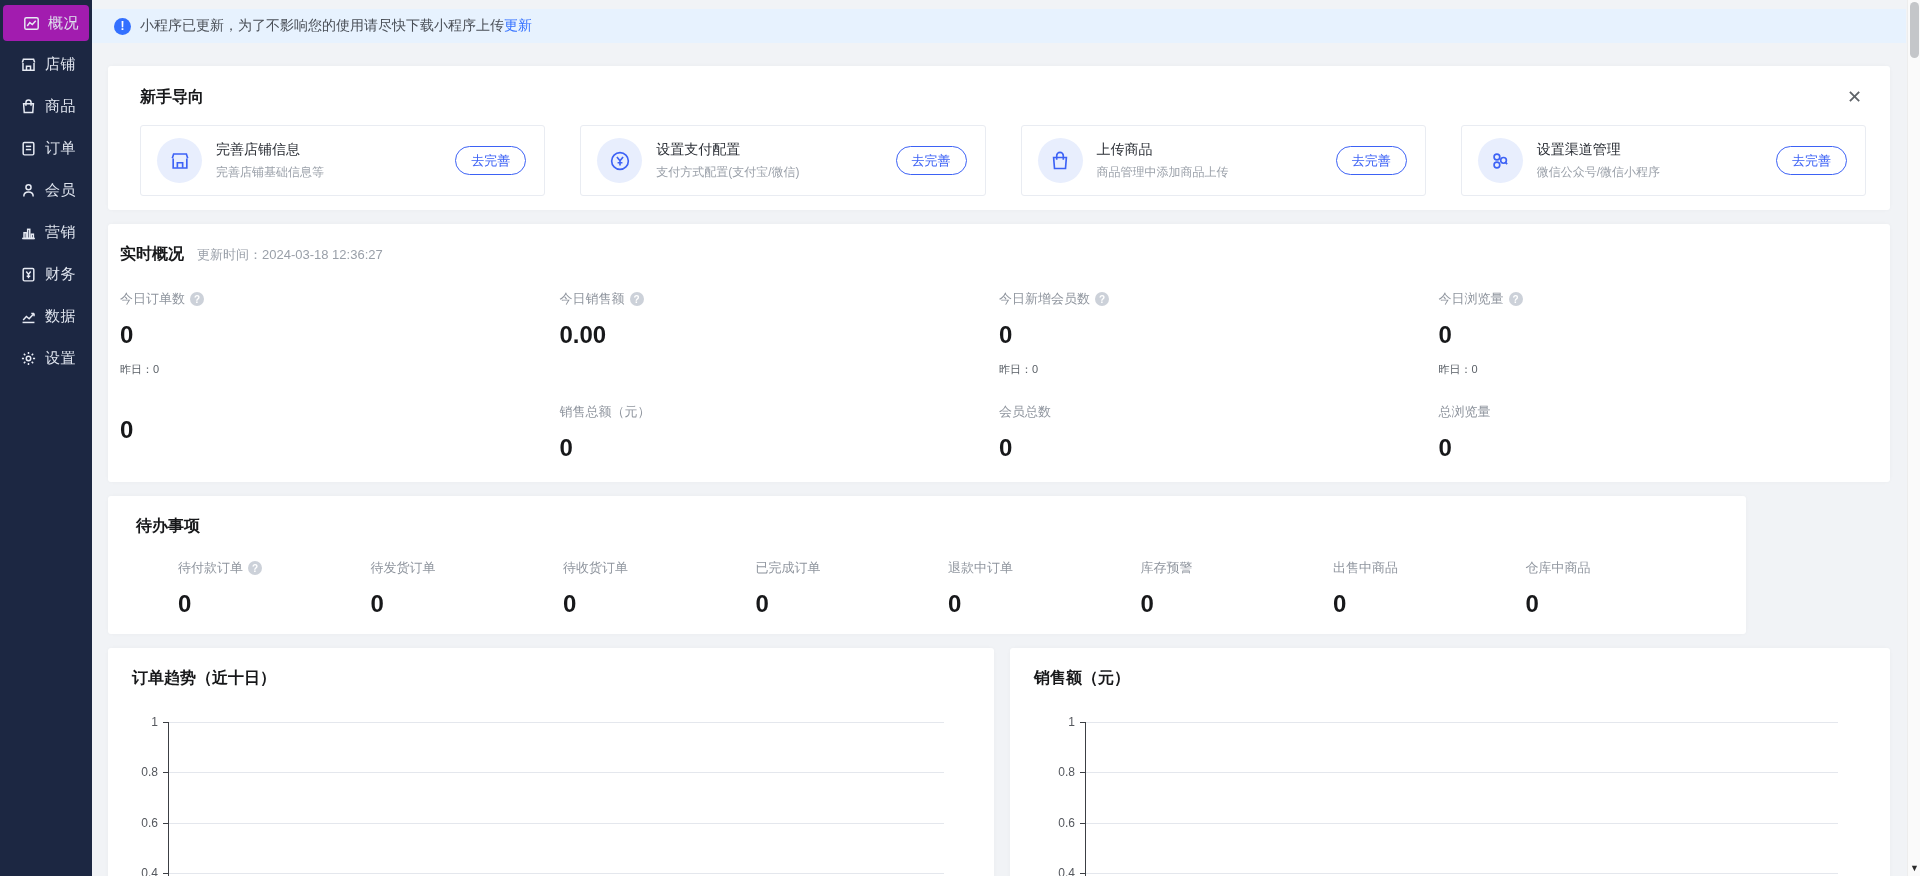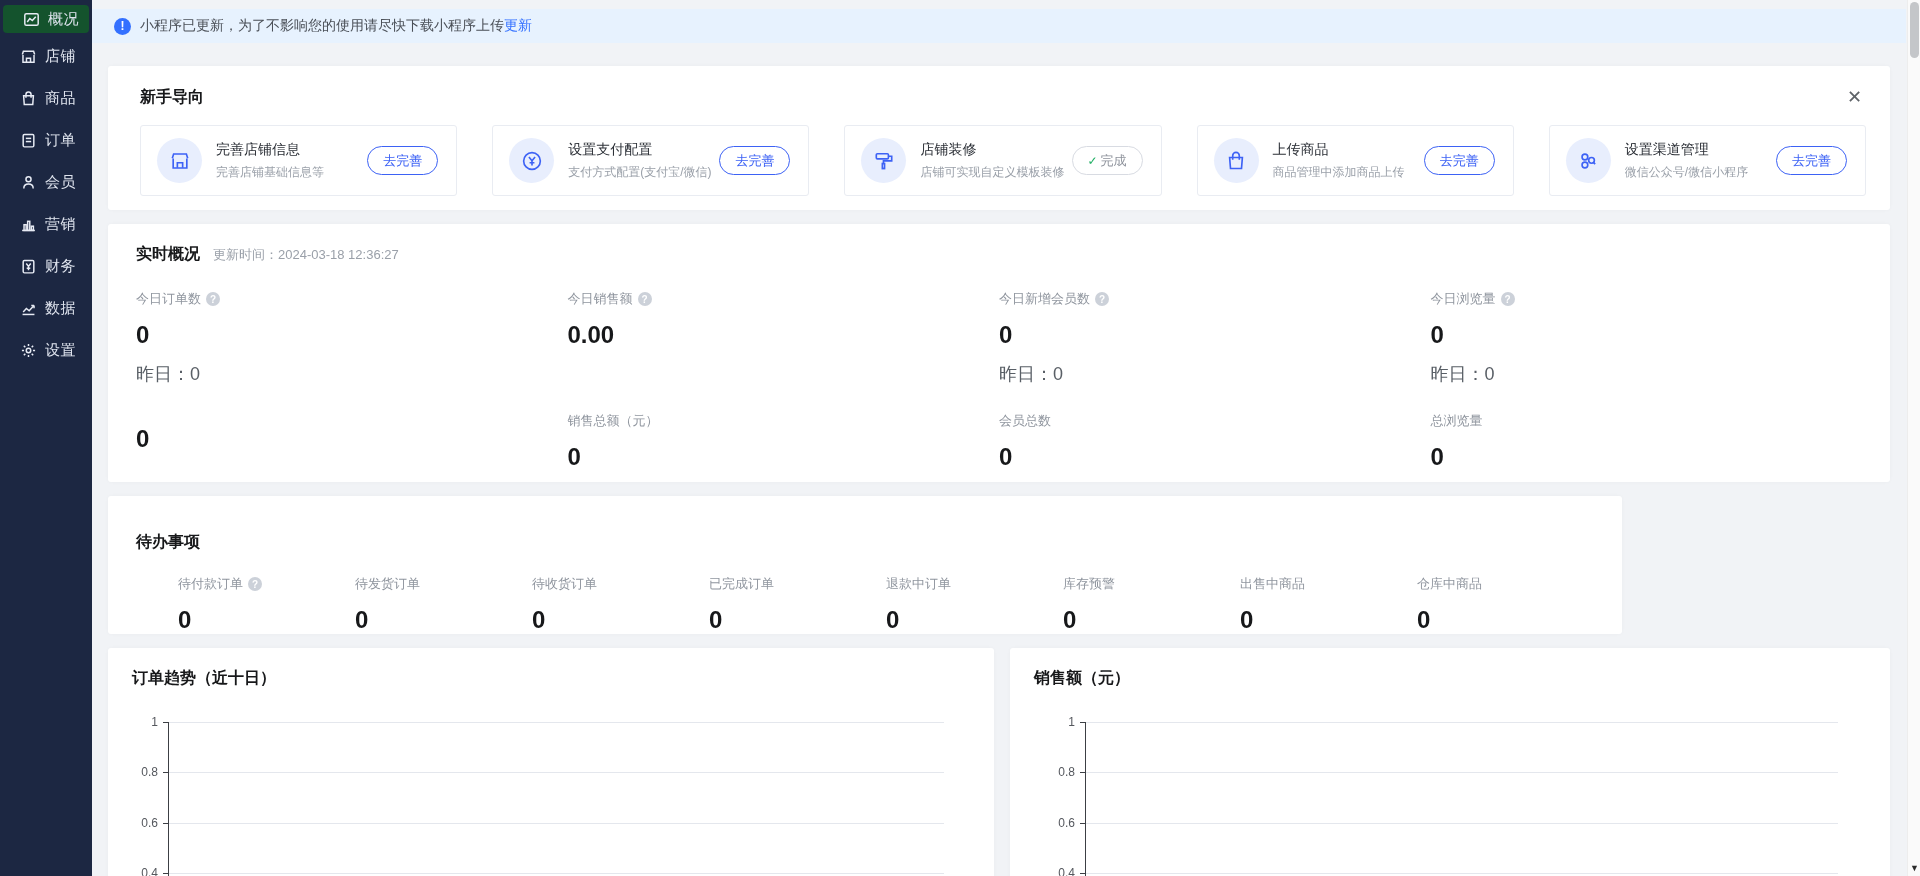--- a/index.html
+++ b/index.html
@@ -5,21 +5,21 @@
   * { margin:0; padding:0; box-sizing:border-box; }
   html,body { width:1920px; height:876px; overflow:hidden;
     font-family:"Liberation Sans","DejaVu Sans",sans-serif; background:#f1f3f6; color:#1f2329; }
 
   
   .sidebar { position:absolute; left:0; top:0; width:92px; height:876px; background:#1c2742; z-index:5; }
   .side-item { position:relative; height:42px; display:flex; align-items:center; padding-left:20px;
     color:#dfe4ee; cursor:pointer; }
   .side-item .sicon { width:17px; height:17px; display:inline-flex; margin-right:8px; color:#e7ebf4; flex:0 0 auto; }
   .side-item .slabel { font-size:15px; letter-spacing:.5px; }
-  .side-item.active { background:#14532d; border-radius:4px; margin:2px 3px; height:28px; }
+  .side-item.active { background:#a21caf; border-radius:4px; margin:2px 3px; height:36px; }
   .sidebar .items { padding-top:3px; }
 
   
   .notice { position:absolute; left:92px; top:9px; right:14px; height:34px; background:#e7f2fe;
     display:flex; align-items:center; padding-left:22px; font-size:14px; color:#4a4f57; }
   .notice .info-ic { width:17px; height:17px; border-radius:50%; background:#3370ff; color:#fff;
     display:inline-flex; align-items:center; justify-content:center; font-size:12px; font-weight:bold;
     margin-right:9px; flex:0 0 auto; }
   .notice a { color:#3370ff; text-decoration:none; cursor:pointer; }
 
@@ -39,33 +39,33 @@
   .gcircle svg { width:22px; height:22px; }
   .gtext { flex:1 1 auto; min-width:0; }
   .gtitle { font-size:14px; color:#2b2f36; font-weight:500; }
   .gsub { font-size:12px; color:#9aa0a9; margin-top:5px; white-space:nowrap; overflow:hidden; }
   .gbtn { flex:0 0 auto; height:29px; padding:0 15px; border:1px solid #3d62f5; color:#3d62f5;
     background:#fff; border-radius:15px; font-size:13px; cursor:pointer; display:flex; align-items:center; }
   .gbtn.done { border-color:#d8dbe2; color:#8d929b; cursor:default; }
   .gbtn.done .ck { margin-right:3px; font-size:12px; color:#23b066; }
 
   
-  .realtime { left:108px; top:224px; width:1782px; height:258px; padding:20px 28px; }
+  .realtime { left:108px; top:224px; width:1782px; height:258px; padding:20px 12px; }
   .rt-head { display:flex; align-items:baseline; }
   .rt-time { font-size:13px; color:#9aa0a9; margin-left:13px; }
   .stat-grid4 { display:grid; grid-template-columns:repeat(4,1fr); margin-top:25px; }
   .stat-label { font-size:13px; color:#8f959e; display:flex; align-items:center; gap:5px; }
   .help-ic { width:14px; height:14px; border-radius:50%; background:#ccd1d9; color:#fff;
     font-size:10px; font-weight:bold; display:inline-flex; align-items:center; justify-content:center; cursor:pointer; }
   .stat-value { font-size:24px; font-weight:600; color:#17181a; margin-top:13px; }
-  .stat-yest { font-size:18px; color:#595f66; margin-top:13px; }
+  .stat-yest { font-size:11px; color:#595f66; margin-top:13px; }
   .stat-grid4.totals { margin-top:26px; }
 
   
-  .todo { left:108px; top:496px; width:1514px; height:138px; padding:36px 28px; }
+  .todo { left:108px; top:496px; width:1638px; height:138px; padding:20px 28px; }
   .todo-grid { display:grid; grid-template-columns:repeat(8,1fr); margin-top:22px;margin-left:42px; }
 
   
   .chart-card { top:648px; height:300px; padding:20px 24px; }
   .chart-left { left:108px; width:886px; }
   .chart-right { left:1010px; width:880px; }
   .plot { position:absolute; left:0; top:0; width:100%; height:100%; }
   .gridline { position:absolute; height:1px; background:#e4e7ed; }
   .axis-y { position:absolute; width:1px; background:#3c3f44; }
   .tick { position:absolute; width:5px; height:1px; background:#3c3f44; }
@@ -207,37 +207,20 @@
             <circle cx="10" cy="10" r="7.6"></circle>
             <path d="M7.2 6.4 10 9.8l2.8-3.4M10 9.8v4.4M7.8 11.6h4.4"></path>
           </svg>
       </span>
       <span class="gtext">
         <div class="gtitle">设置支付配置</div>
         <div class="gsub">支付方式配置(支付宝/微信)</div>
       </span>
       <button class="gbtn">
           <span>去完善</span>
-        </button>
-    </div>
-    <div class="gcard">
-      <span class="gcircle">
-        <svg viewBox="0 0 20 20" fill="none" stroke="currentColor" stroke-width="1.5">
-            <rect x="3" y="3.4" width="11" height="4.6" rx="1"></rect>
-            <path d="M14 5.7h3v4.2H9.5v2.6"></path>
-            <rect x="8.5" y="12.3" width="2" height="4.6"></rect>
-          </svg>
-      </span>
-      <span class="gtext">
-        <div class="gtitle">店铺装修</div>
-        <div class="gsub">店铺可实现自定义模板装修</div>
-      </span>
-      <button class="gbtn done">
-          <span class="ck">✓</span>
-          <span>完成</span>
         </button>
     </div>
     <div class="gcard">
       <span class="gcircle">
         <svg viewBox="0 0 20 20" fill="none" stroke="currentColor" stroke-width="1.5">
             <path d="M4.2 6.8h11.6l-.8 10H5z"></path>
             <path d="M7 8.8V5.2a3 3 0 0 1 6 0v3.6"></path>
           </svg>
       </span>
       <span class="gtext">

